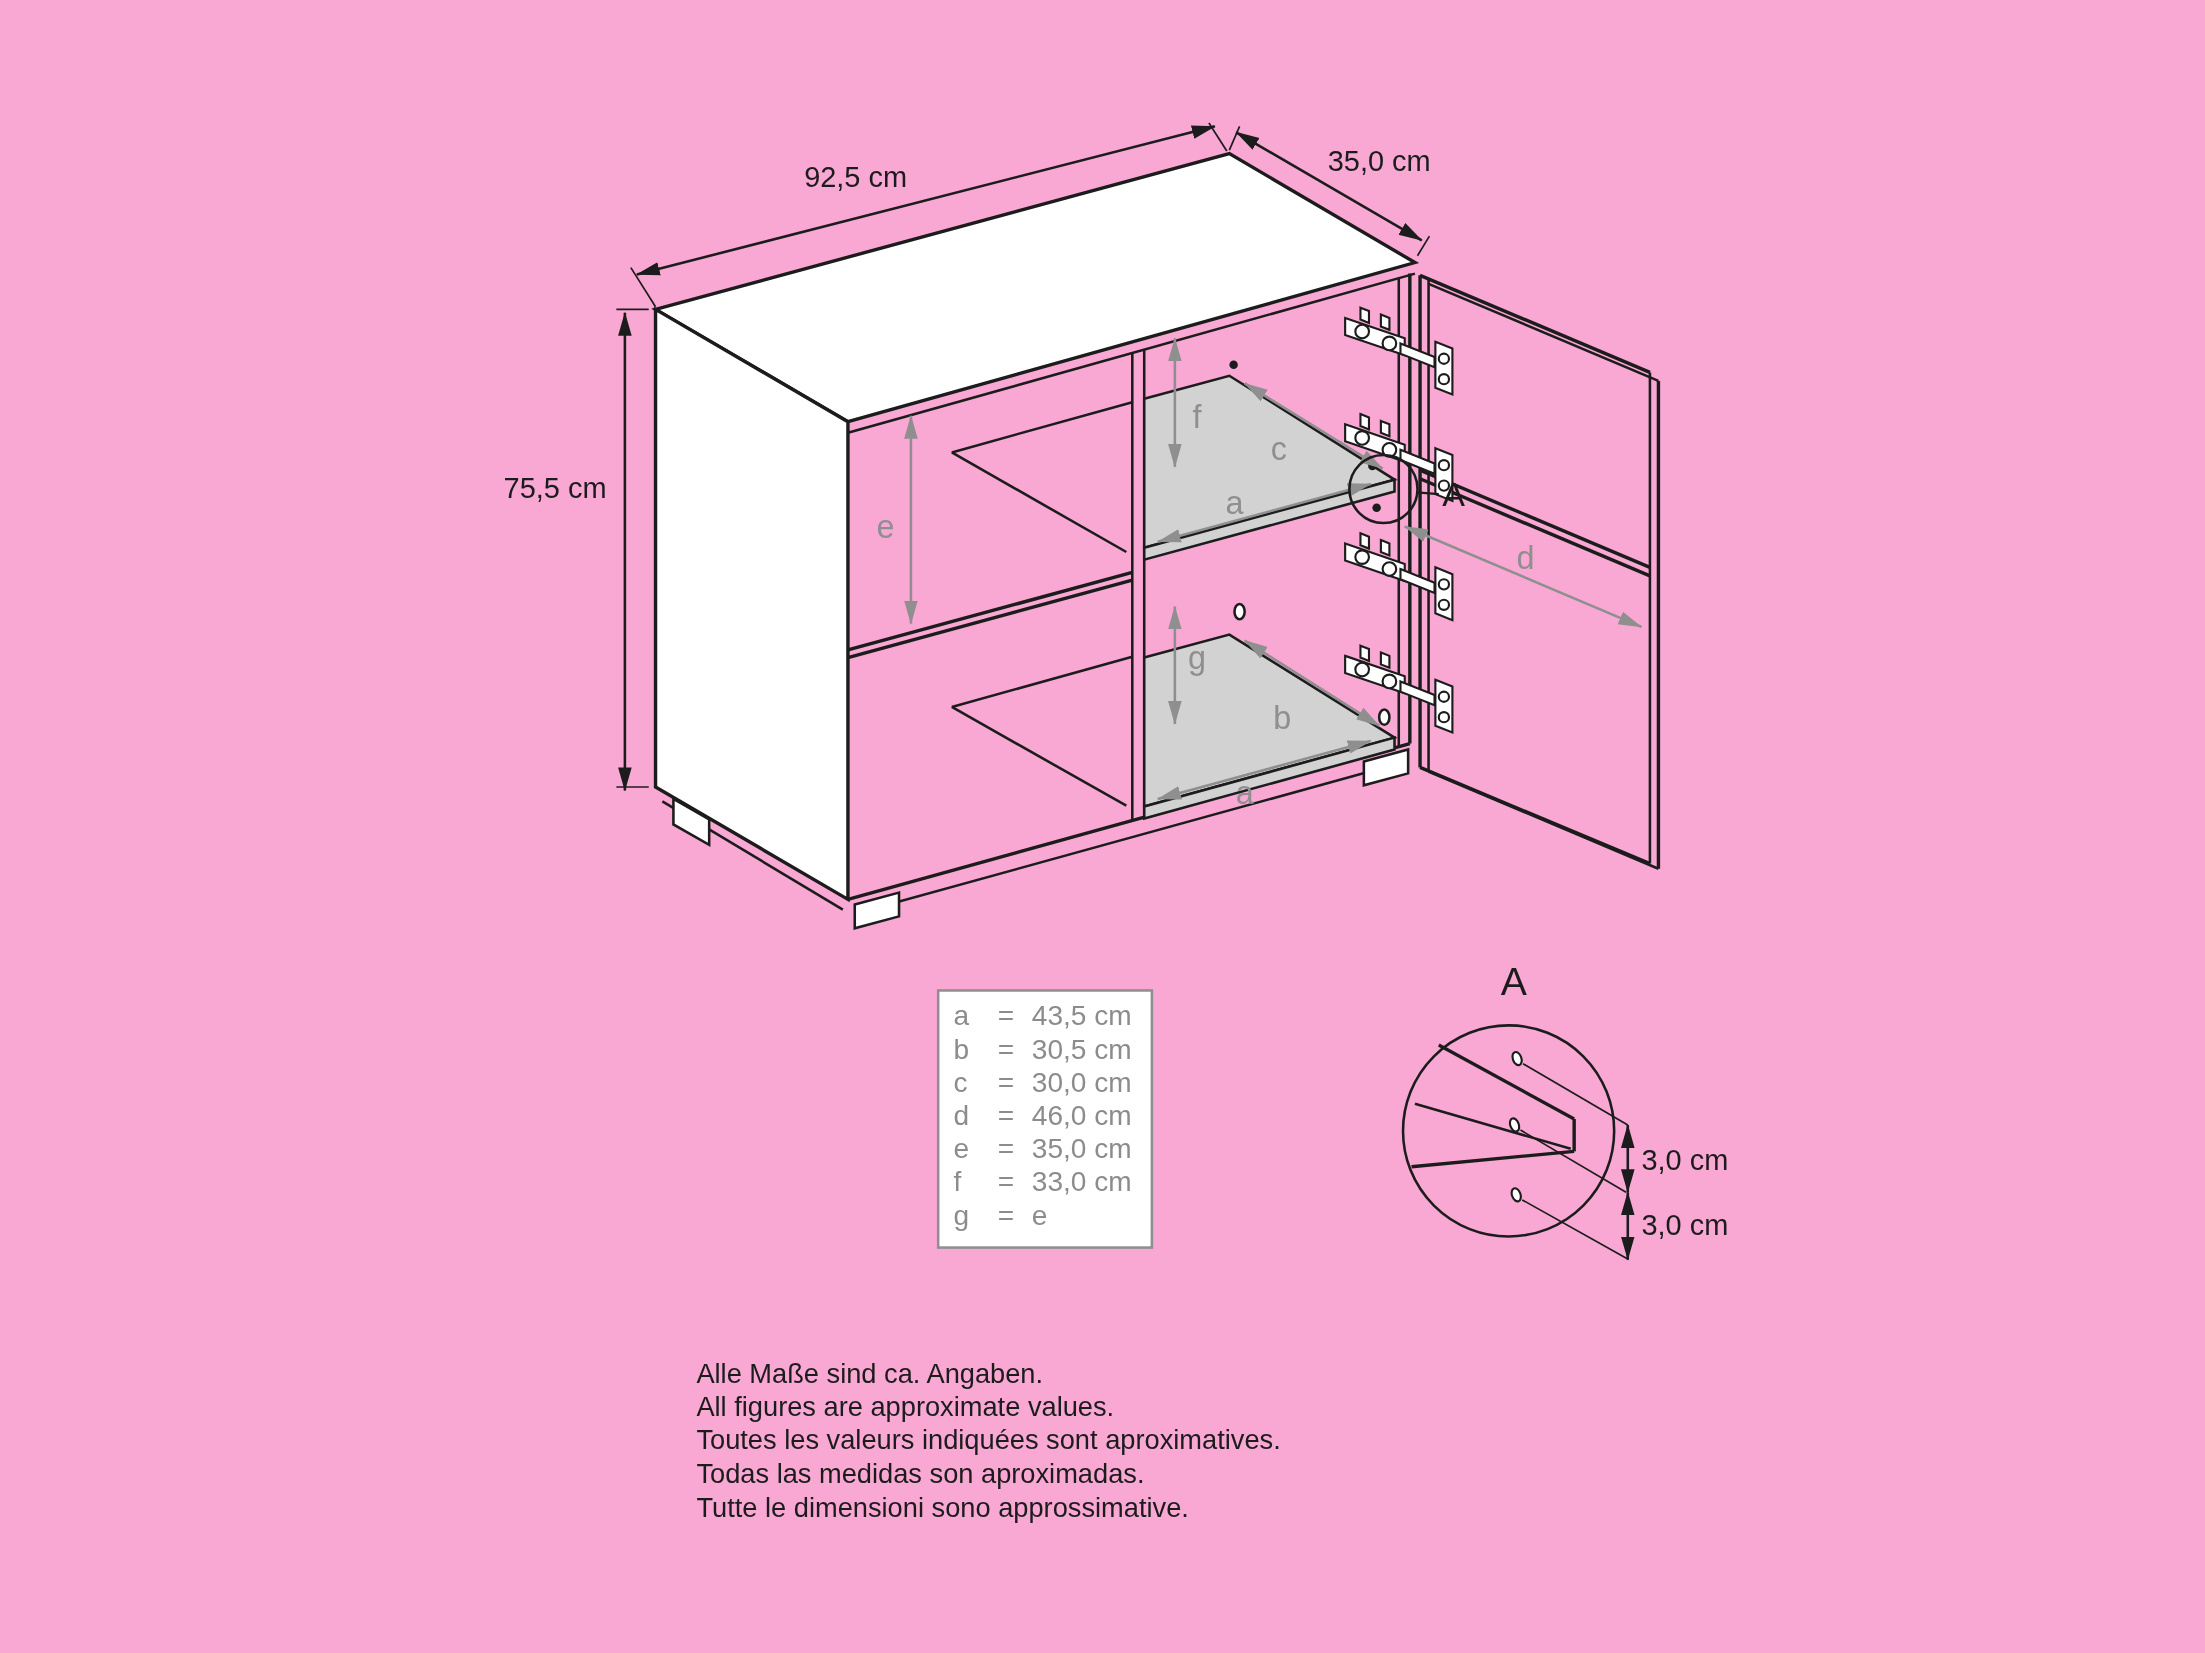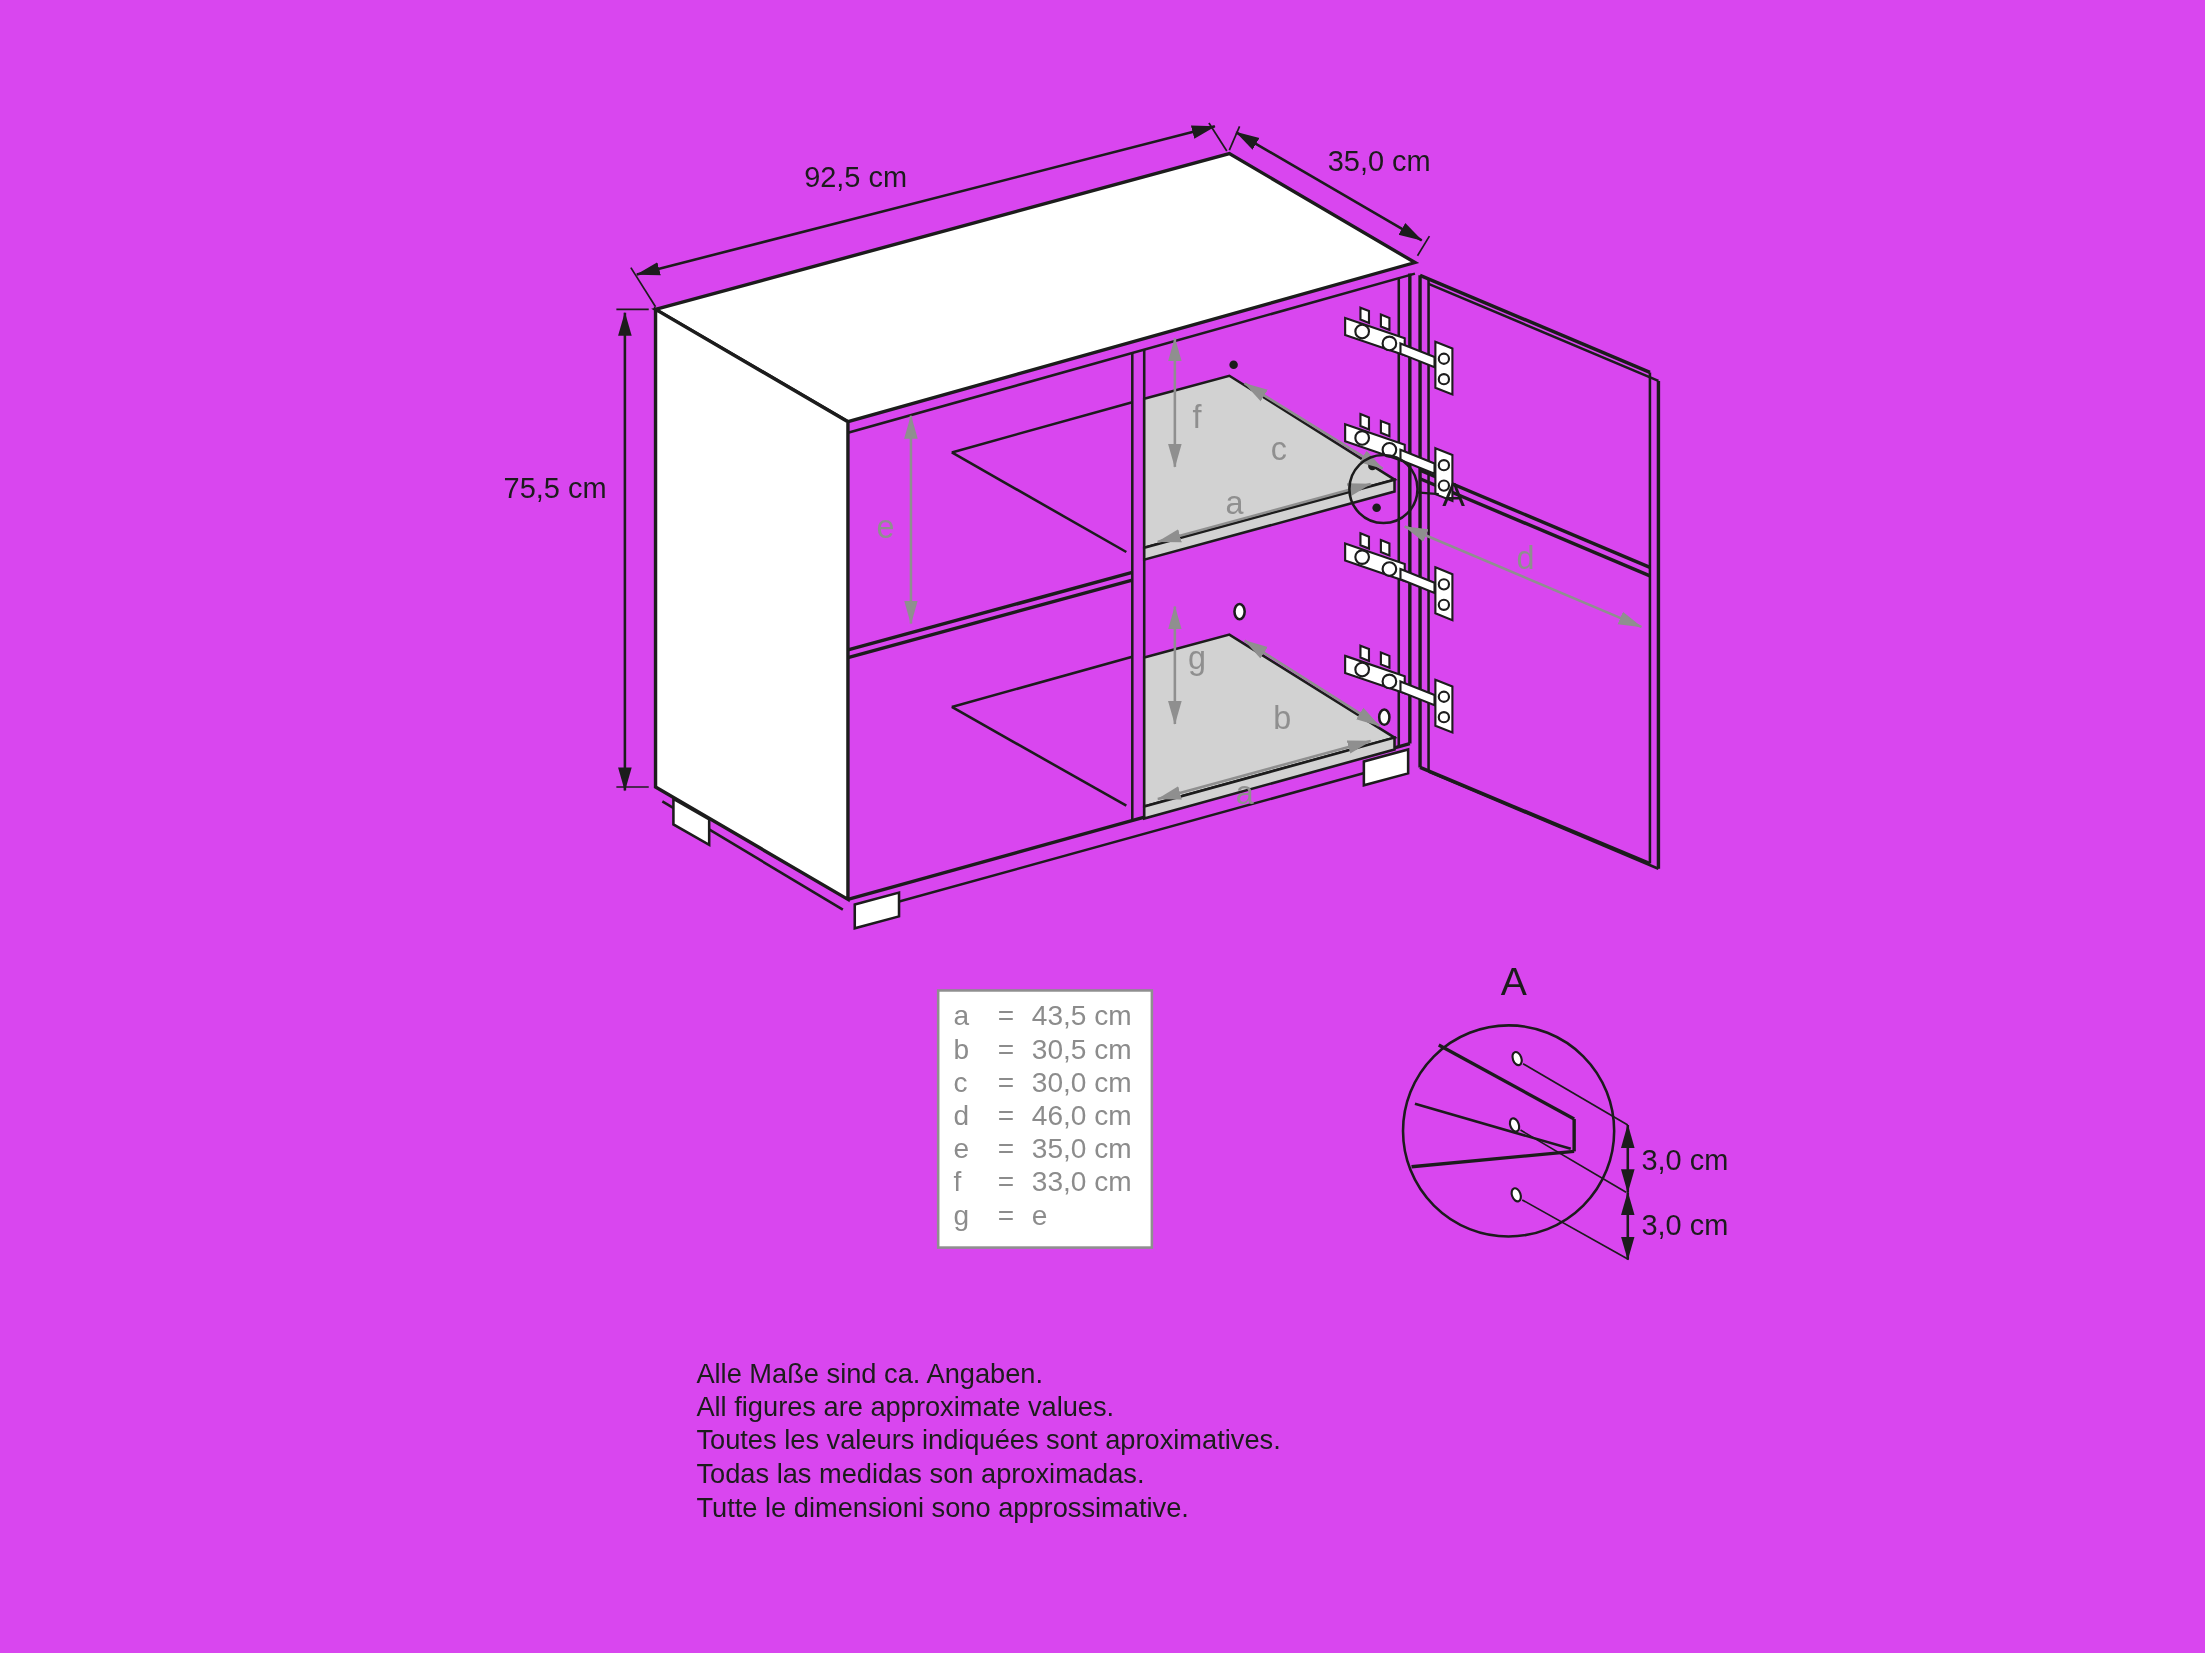--- a/index.html
+++ b/index.html
@@ -1,16 +1,16 @@
 <!DOCTYPE html>
 <html style="font-size:13.6px"><head>
 <meta charset="utf-8">
 <style>
   html,body{margin:0;padding:0;background:#ffffff;}
-  .page{position:relative;width:2205px;height:1654px;background:#d946ef;overflow:hidden;
+  .page{position:relative;width:2205px;height:1654px;background:#f9a8d4;overflow:hidden;
         font-family:"Liberation Sans", sans-serif;}
   svg{display:block}
   text{font-family:"Liberation Sans", sans-serif;}
   .dim-label{font-size:34px;fill:#1c1c1c;}
   .part-label{font-size:38px;fill:#8f8f8f;}
   .legend-text{font-size:33px;fill:#8c8c8c;}
   .footer-text{font-size:32px;fill:#1c1c1c;}
   .marker-label{font-size:40px;fill:#1c1c1c;}
   .detail-title{font-size:46px;fill:#1c1c1c;}
 </style>

